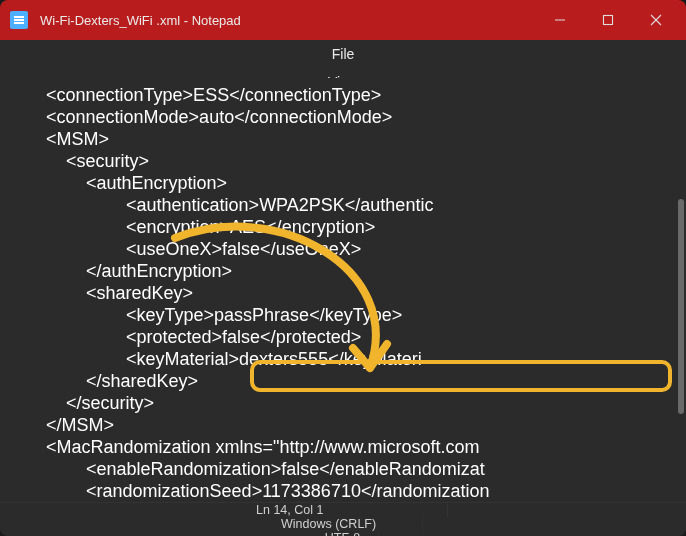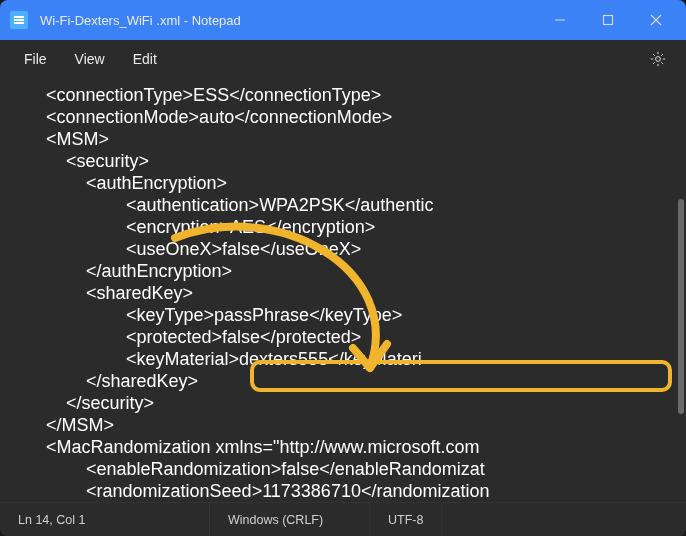--- a/index.html
+++ b/index.html
@@ -20,21 +20,21 @@
     overflow: hidden;
     position: relative;
     display: flex;
     flex-direction: column;
   }
   .titlebar {
     display: flex;
     align-items: center;
     height: 40px;
     padding: 0 6px 0 10px;
-    background: #3b82f6;
+    background: #b91c1c;
     user-select: none;
   }
   .titlebar .app-icon {
     width: 18px;
     height: 18px;
     background: #4cb0ff;
     border-radius: 2px;
     display: inline-flex;
     align-items: center;
     justify-content: center;
@@ -67,20 +67,21 @@
     justify-content: center;
     color: #ddd;
   }
   .win-btn svg { width: 12px; height: 12px; stroke: #ddd; stroke-width: 1.1; fill: none; }
   .menubar {
     display: flex;
     align-items: center;
     height: 38px;
     padding: 0 10px;
     background: #2b2b2b;
+    flex-direction: column;
   }
   .menu-item {
     padding: 6px 14px;
     font-size: 14px;
     color: #eaeaea;
     border-radius: 4px;
   }
   .menu-spacer { flex: 1; }
   .gear {
     width: 36px;
@@ -146,20 +147,21 @@
   }
 
   .statusbar {
     height: 34px;
     display: flex;
     align-items: center;
     font-size: 12.5px;
     color: #d0d0d0;
     background: #2b2b2b;
     border-top: 1px solid rgba(255,255,255,0.04);
+    flex-direction: column;
   }
   .status-cell {
     padding: 0 18px;
     height: 100%;
     display: flex;
     align-items: center;
     border-right: 1px solid rgba(255,255,255,0.03);
   }
   .status-cell.first { min-width: 210px; border-right: 1px solid rgba(255,255,255,0.05); }
   .status-cell.z { min-width: 110px; }

